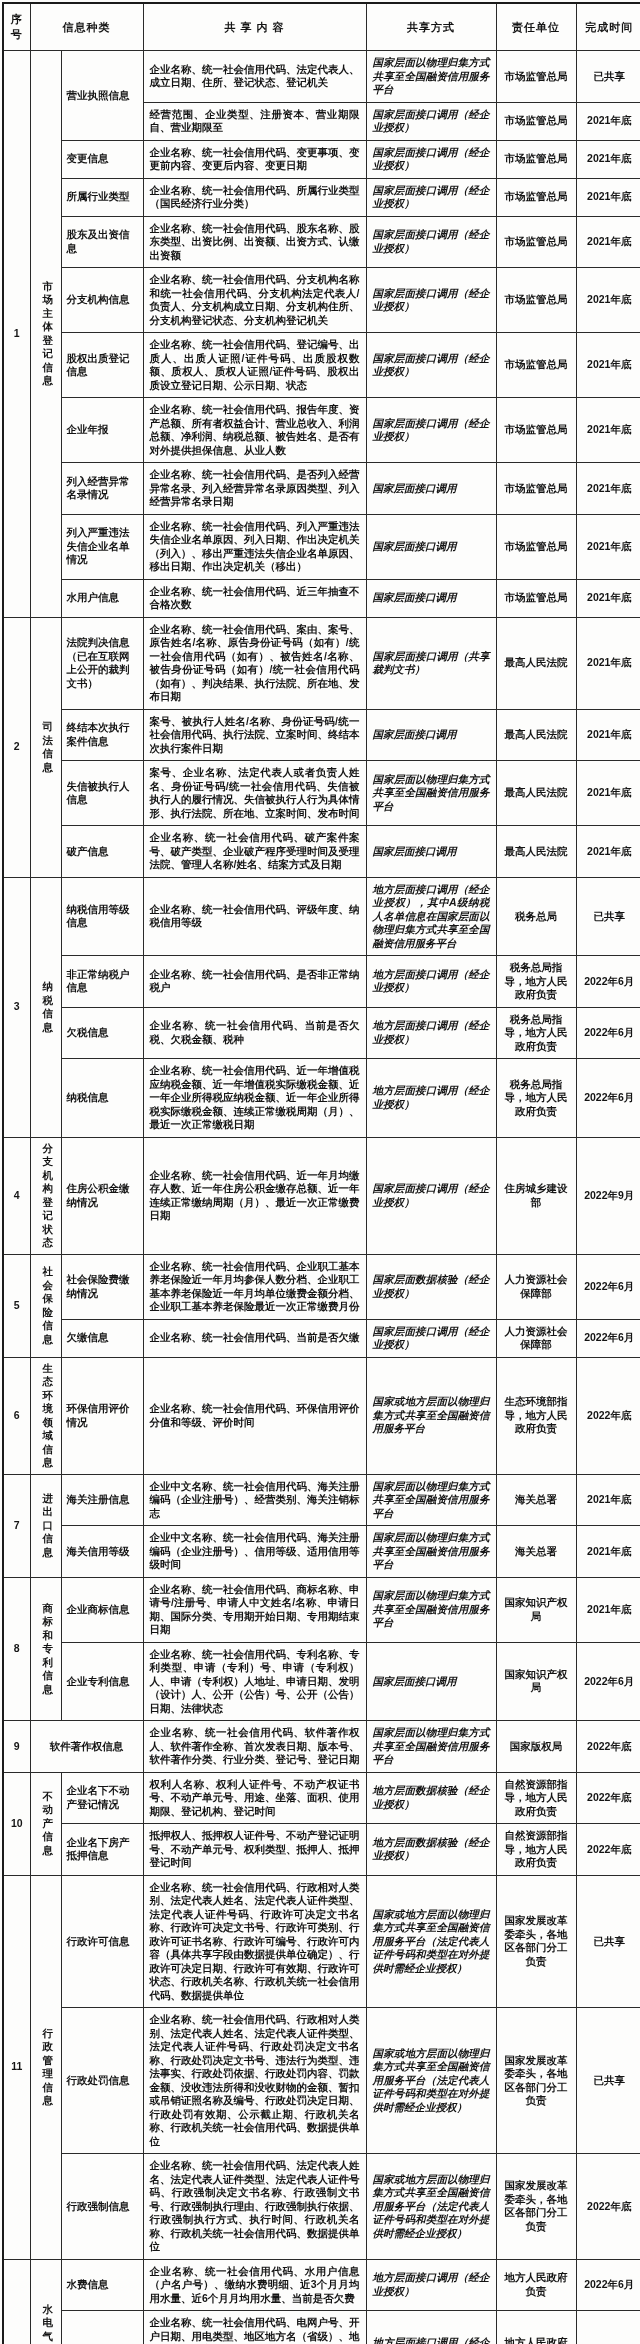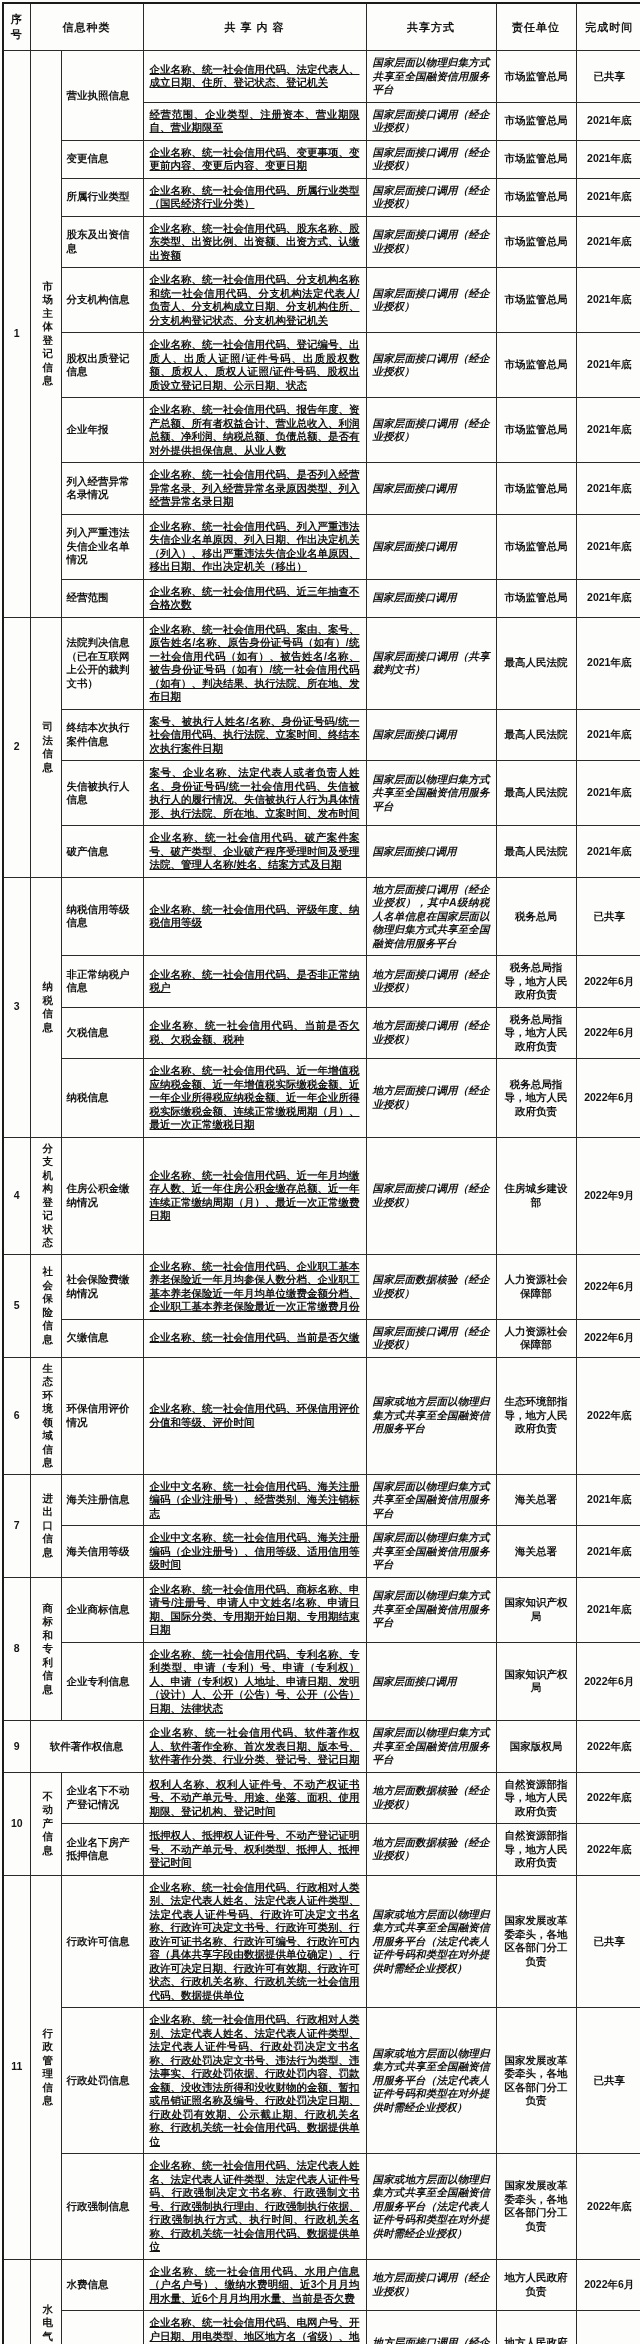--- a/index.html
+++ b/index.html
@@ -6,21 +6,21 @@
   body{width:640px;font-family:"Liberation Sans","DejaVu Sans",sans-serif;color:#141414;}
   .sheet{width:636px;margin:0 auto;padding:2px 0;}
   table{border-collapse:collapse;table-layout:fixed;width:634px;border:2px solid #1a1a1a;background:#fdfdfc;}
   th,td{border:1px solid #2a2a2a;vertical-align:middle;font-weight:bold;word-break:break-all;}
   th{font-size:11px;padding:8px 2px;text-align:center;letter-spacing:1px;}
   td{font-size:10.5px;line-height:13.5px;padding:4px 5px;}
   .col-no{text-align:center;padding:4px 2px;}
   .col-cat{text-align:center;padding:4px 12px;}
   .col-cat-merged{text-align:center;padding:4px 6px;}
   .col-item{text-align:left;}
-  .col-content{text-align:justify;padding:5px 6px;text-decoration:underline;}
+  .col-content{text-align:justify;padding:5px 6px;}
   .col-method{text-align:justify;padding:5px 6px;font-style:italic;}
   .col-unit{text-align:center;padding:5px 6px;}
   .col-time{text-align:center;padding:4px 2px;}
 </style>
 </head>
 <body>
 
 <div class="sheet">
   <table>
     <colgroup>
@@ -88,41 +88,41 @@
         </tr>
         <tr>
           <td class="col-item">股权出质登记信息</td>
           <td class="col-content">企业名称、统一社会信用代码、登记编号、出质人、出质人证照/证件号码、出质股权数额、质权人、质权人证照/证件号码、股权出质设立登记日期、公示日期、状态</td>
           <td class="col-method">国家层面接口调用（经企业授权）</td>
           <td class="col-unit">市场监管总局</td>
           <td class="col-time">2021年底</td>
         </tr>
         <tr>
           <td class="col-item">企业年报</td>
-          <td class="col-content">企业名称、统一社会信用代码、报告年度、资产总额、所有者权益合计、营业总收入、利润总额、净利润、纳税总额、负债总额、是否有对外提供担保信息、从业人数</td>
+          <td class="col-content">企业名称、统一社会信用代码、报告年度、资产总额、所有者权益合计、营业总收入、利润总额、净利润、纳税总额、被告姓名、是否有对外提供担保信息、从业人数</td>
           <td class="col-method">国家层面接口调用（经企业授权）</td>
           <td class="col-unit">市场监管总局</td>
           <td class="col-time">2021年底</td>
         </tr>
         <tr>
           <td class="col-item">列入经营异常名录情况</td>
           <td class="col-content">企业名称、统一社会信用代码、是否列入经营异常名录、列入经营异常名录原因类型、列入经营异常名录日期</td>
           <td class="col-method">国家层面接口调用</td>
           <td class="col-unit">市场监管总局</td>
           <td class="col-time">2021年底</td>
         </tr>
         <tr>
           <td class="col-item">列入严重违法失信企业名单情况</td>
           <td class="col-content">企业名称、统一社会信用代码、列入严重违法失信企业名单原因、列入日期、作出决定机关（列入）、移出严重违法失信企业名单原因、移出日期、作出决定机关（移出）</td>
           <td class="col-method">国家层面接口调用</td>
           <td class="col-unit">市场监管总局</td>
           <td class="col-time">2021年底</td>
         </tr>
         <tr>
-          <td class="col-item">经营范围</td>
+          <td class="col-item">水用户信息</td>
           <td class="col-content">企业名称、统一社会信用代码、近三年抽查不合格次数</td>
           <td class="col-method">国家层面接口调用</td>
           <td class="col-unit">市场监管总局</td>
           <td class="col-time">2021年底</td>
         </tr>
         <tr>
           <td class="col-no" rowspan="4">2</td>
           <td class="col-cat" rowspan="4">司法信息</td>
           <td class="col-item">法院判决信息（已在互联网上公开的裁判文书）</td>
           <td class="col-content">企业名称、统一社会信用代码、案由、案号、原告姓名/名称、原告身份证号码（如有）/统一社会信用代码（如有）、被告姓名/名称、被告身份证号码（如有）/统一社会信用代码（如有）、判决结果、执行法院、所在地、发布日期</td>

